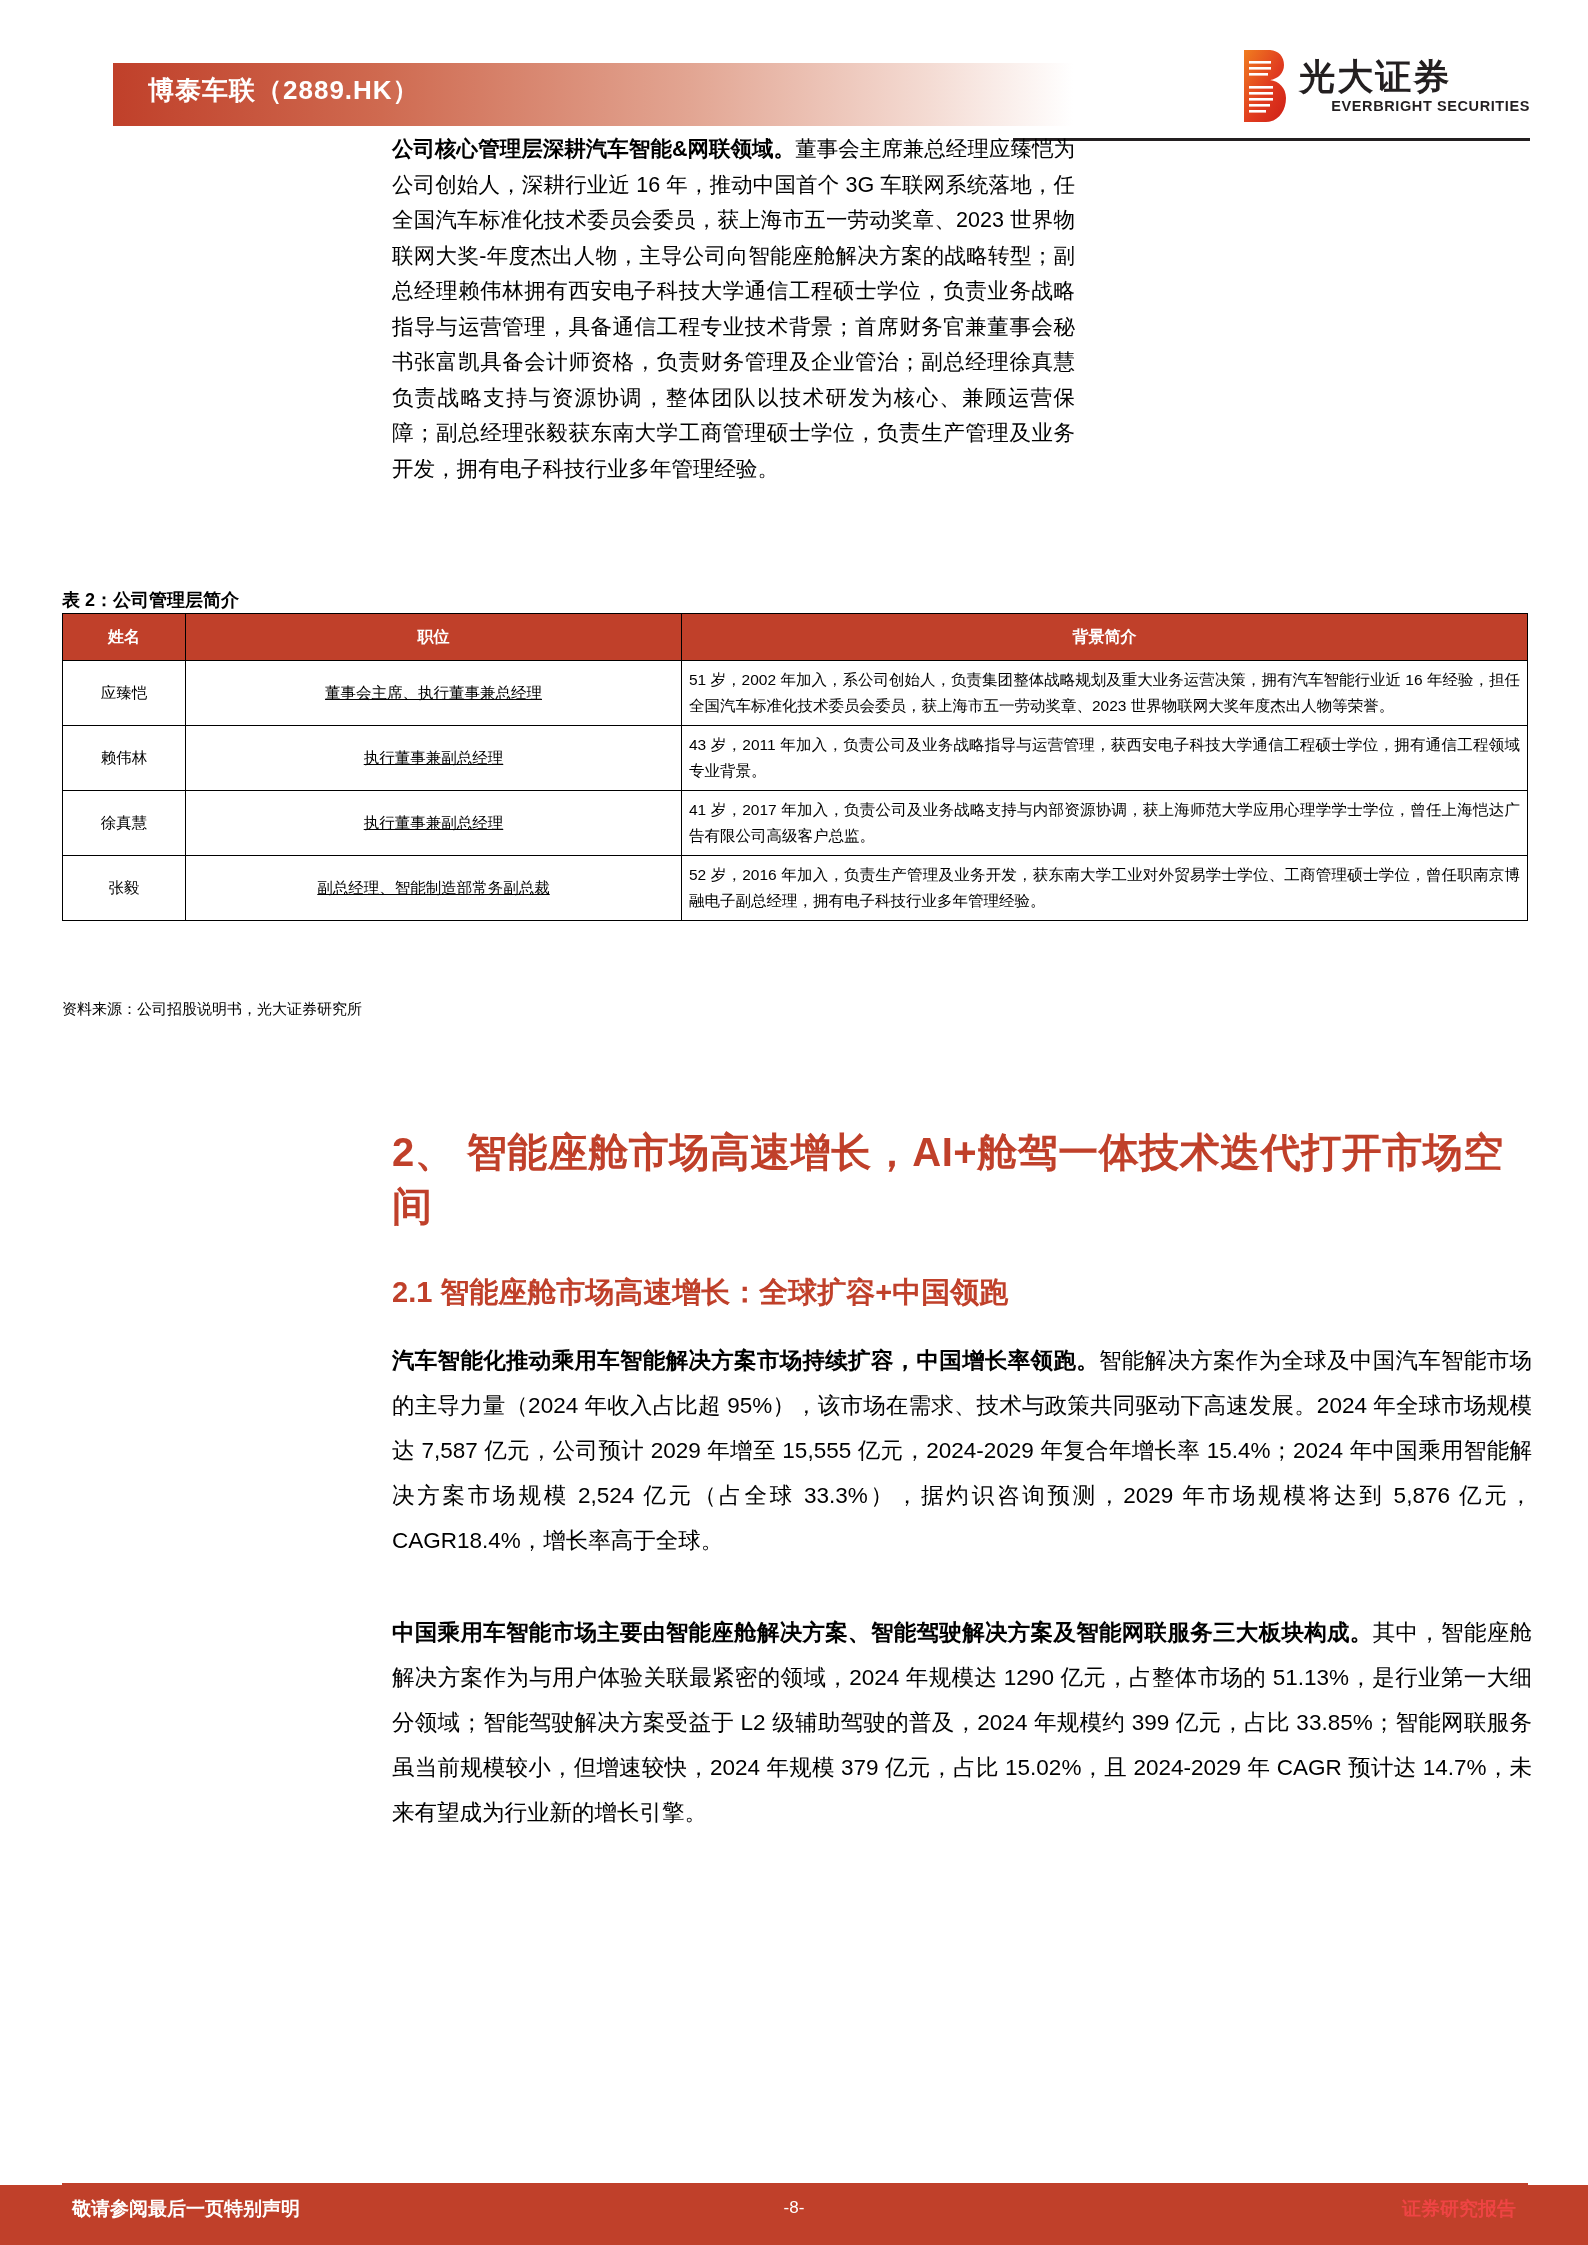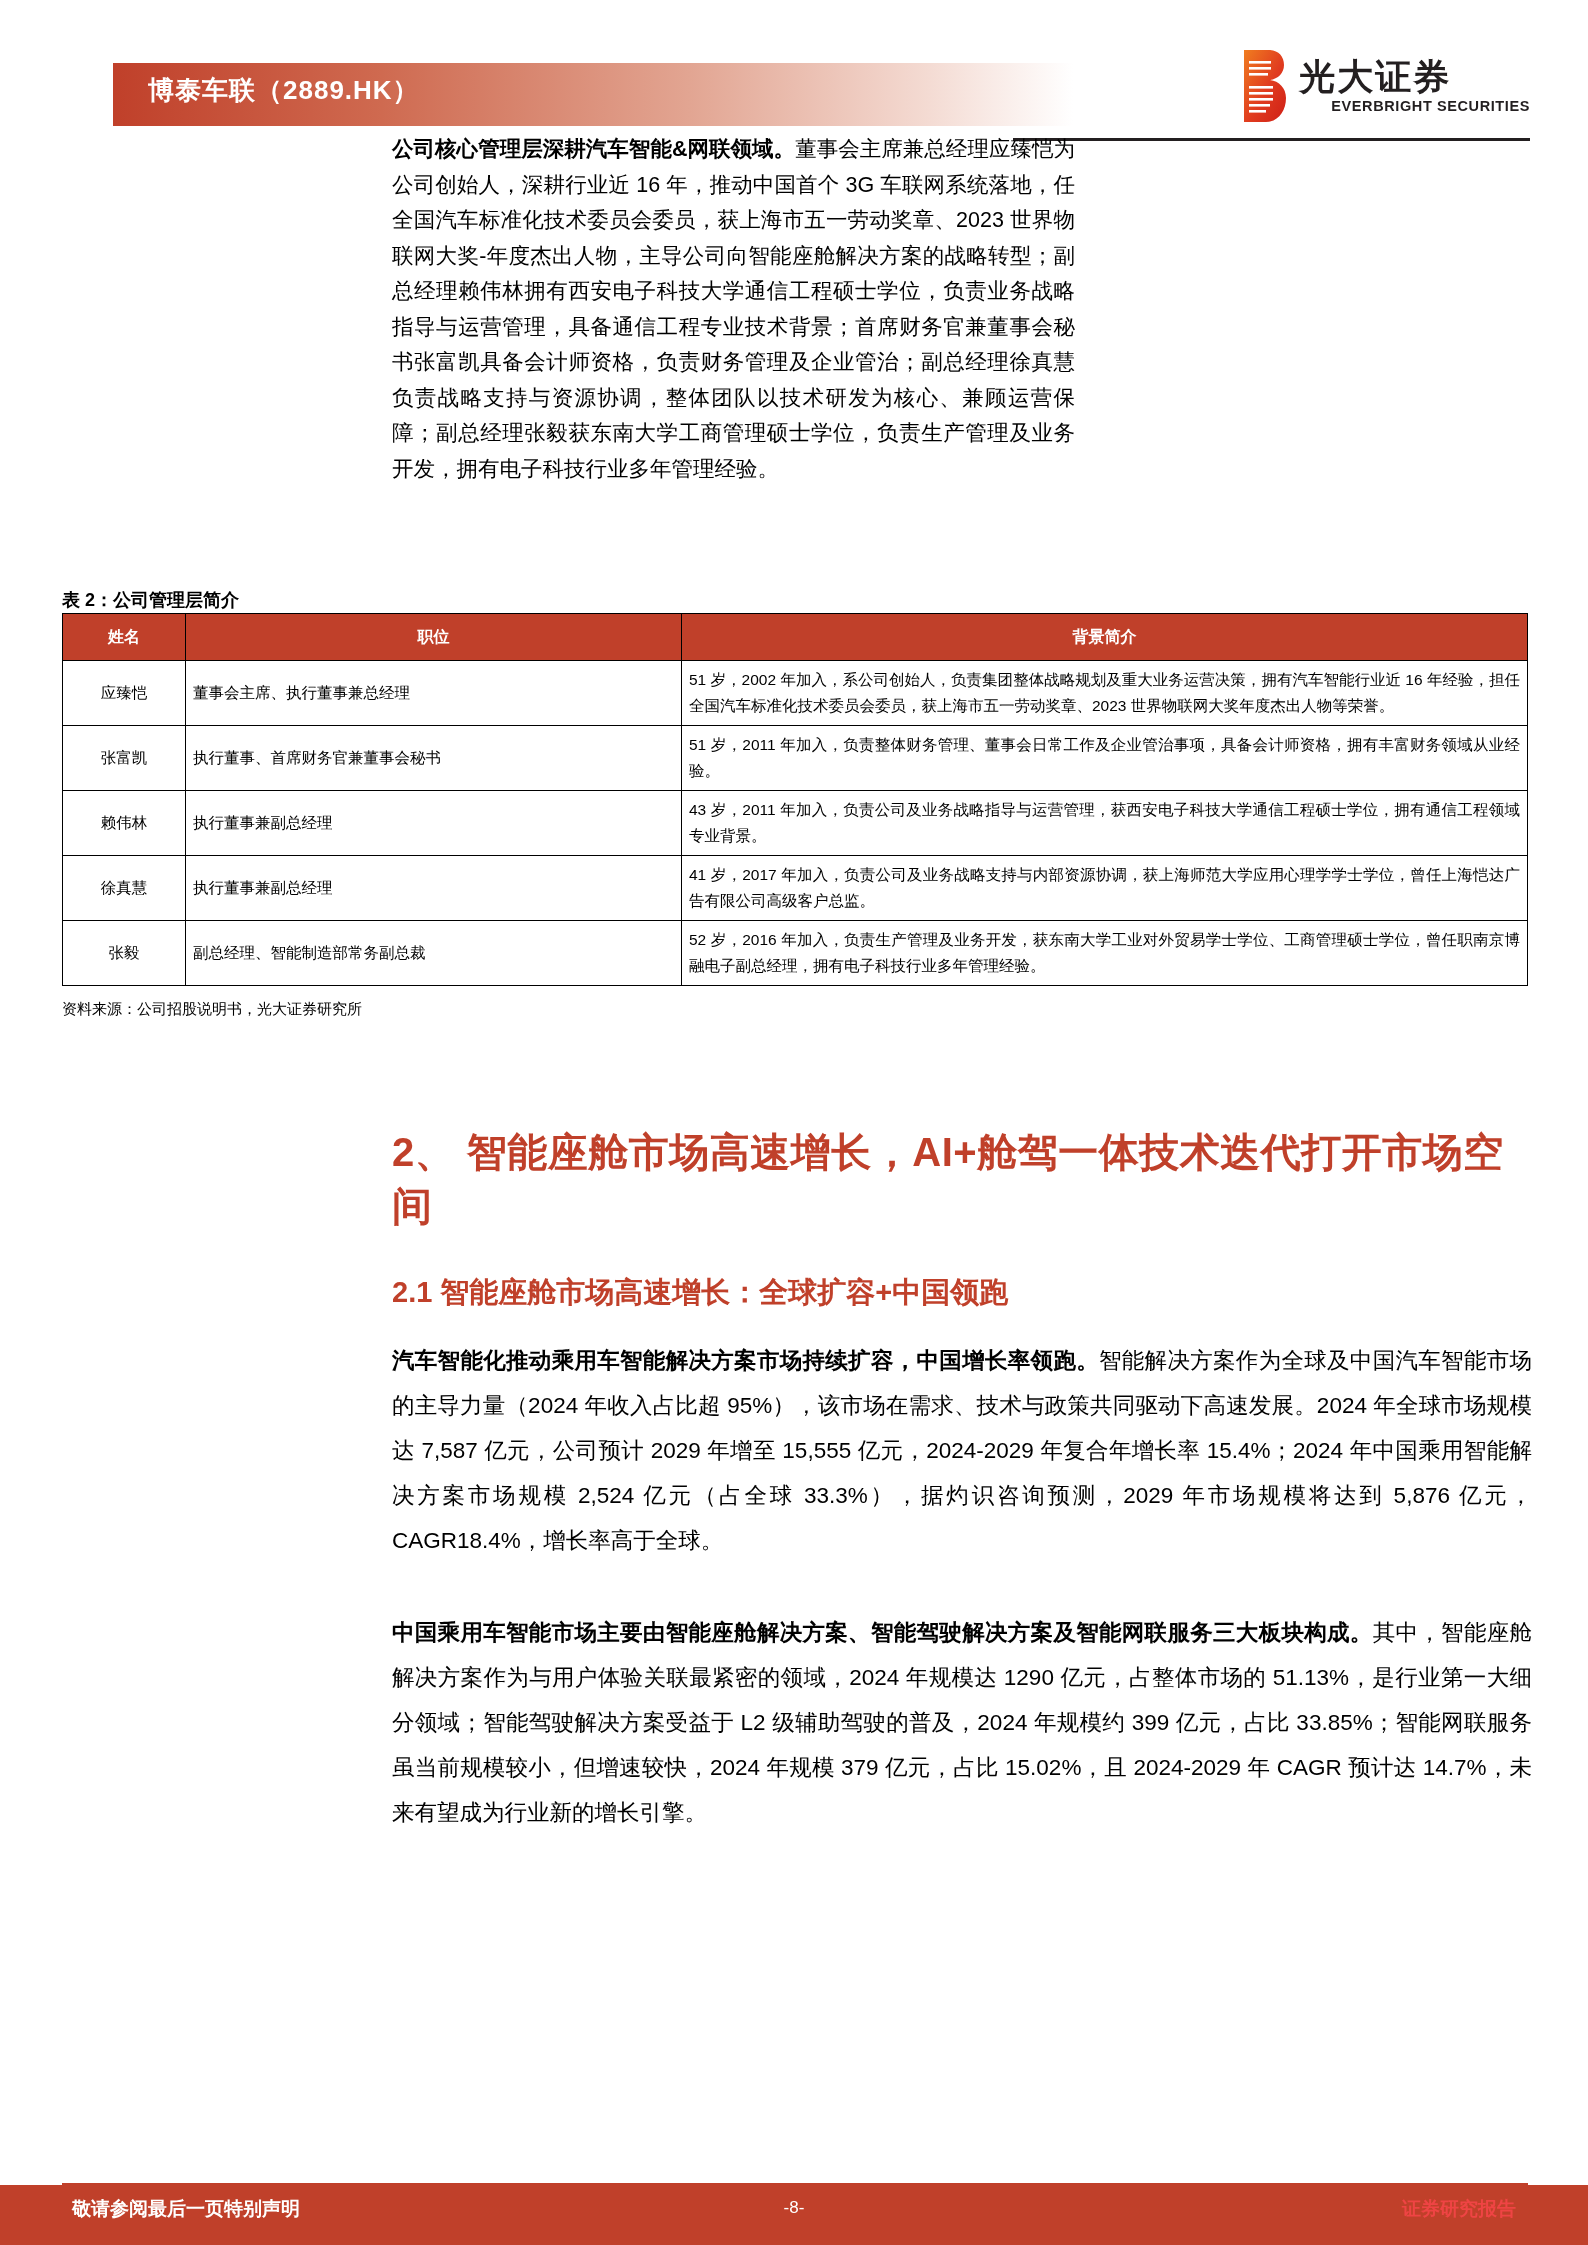--- a/index.html
+++ b/index.html
@@ -132,22 +132,23 @@
     line-height: 26px;
     padding: 6px 7px;
     vertical-align: middle;
     color: #000000;
   }
   td.c-name {
     text-align: center;
     width: 123px;
   }
   td.c-title {
-    text-align: left;
+    text-align: center;
     width: 496px;
+    text-decoration: underline;
   }
   td.c-bio {
     text-align: justify;
     text-justify: inter-ideograph;
   }
   col.w-name { width: 123px; }
   col.w-title { width: 496px; }
   .table-source {
     position: absolute;
     left: 62px;
@@ -289,25 +290,20 @@
         <th>背景简介</th>
       </tr>
     </thead>
     <tbody>
       <tr>
         <td class="c-name">应臻恺</td>
         <td class="c-title">董事会主席、执行董事兼总经理</td>
         <td class="c-bio">51 岁，2002 年加入，系公司创始人，负责集团整体战略规划及重大业务运营决策，拥有汽车智能行业近 16 年经验，担任全国汽车标准化技术委员会委员，获上海市五一劳动奖章、2023 世界物联网大奖年度杰出人物等荣誉。</td>
       </tr>
       <tr>
-        <td class="c-name">张富凯</td>
-        <td class="c-title">执行董事、首席财务官兼董事会秘书</td>
-        <td class="c-bio">51 岁，2011 年加入，负责整体财务管理、董事会日常工作及企业管治事项，具备会计师资格，拥有丰富财务领域从业经验。</td>
-      </tr>
-      <tr>
         <td class="c-name">赖伟林</td>
         <td class="c-title">执行董事兼副总经理</td>
         <td class="c-bio">43 岁，2011 年加入，负责公司及业务战略指导与运营管理，获西安电子科技大学通信工程硕士学位，拥有通信工程领域专业背景。</td>
       </tr>
       <tr>
         <td class="c-name">徐真慧</td>
         <td class="c-title">执行董事兼副总经理</td>
         <td class="c-bio">41 岁，2017 年加入，负责公司及业务战略支持与内部资源协调，获上海师范大学应用心理学学士学位，曾任上海恺达广告有限公司高级客户总监。</td>
       </tr>
       <tr>

